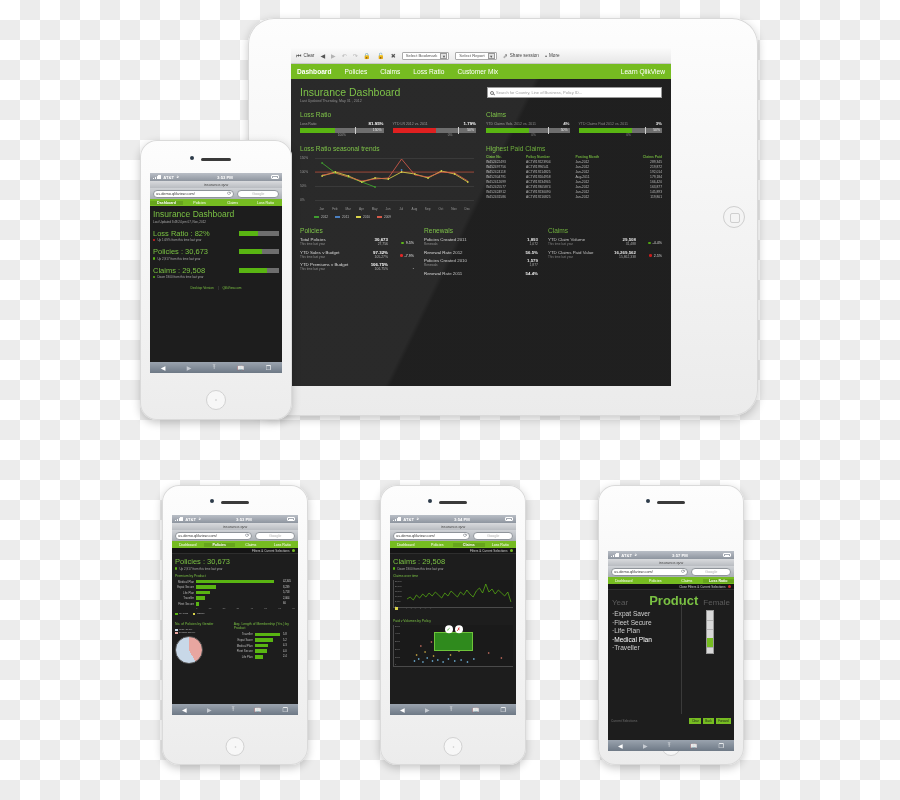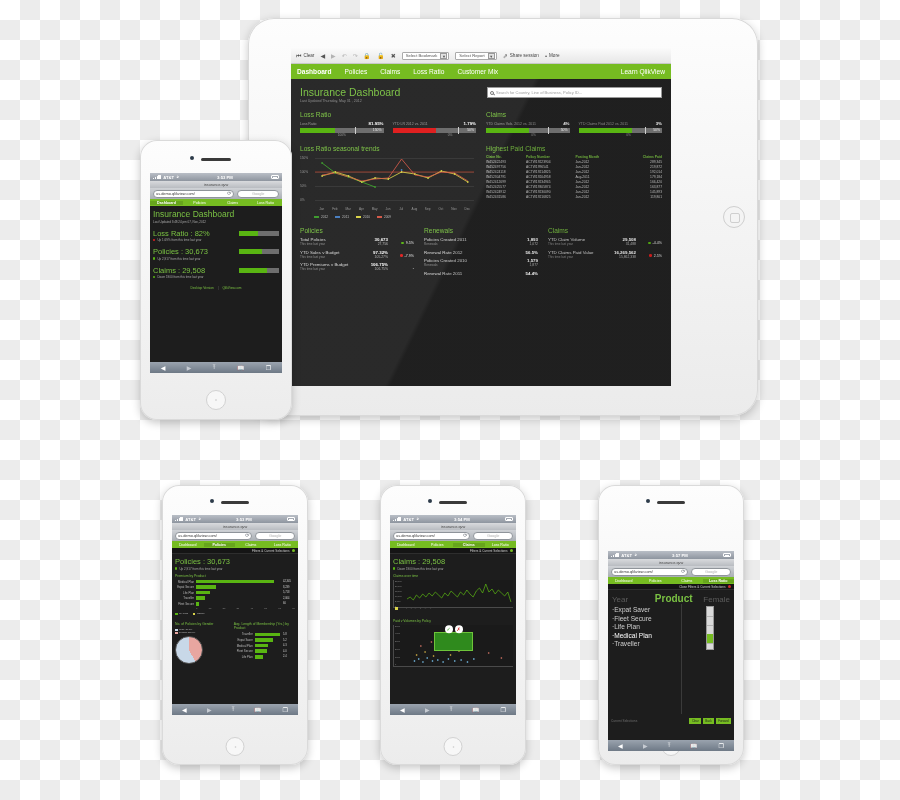--- a/index.html
+++ b/index.html
@@ -187,21 +187,21 @@
   .xtilt span{transform:rotate(-60deg);transform-origin:left top;white-space:nowrap;}
 
   .scatter{height:42px;position:relative;background:#1a1a1a;border-left:.6px solid #4a4a4a;border-bottom:.6px solid #4a4a4a;}
   .sel-rect{position:absolute;left:34%;top:18%;width:32%;height:46%;background:#2f8a1d;border:.6px solid #6ec43a;}
   .sel-btns{position:absolute;left:50%;top:14%;transform:translate(-50%,-60%);display:flex;gap:2px;}
   .sel-btns i{width:8px;height:8px;border-radius:50%;background:#fff;display:flex;align-items:center;
     justify-content:center;font-size:5px;font-style:normal;}
 
   .filt-tabs{display:flex;align-items:baseline;justify-content:space-between;padding:3px 4px 0;}
   .filt-tabs span{font-size:8px;color:#5c5c5c;}
-  .filt-tabs span.active{color:#7ac143;font-weight:bold;font-size:10px;padding-left:16px;}
+  .filt-tabs span.active{color:#7ac143;font-weight:bold;font-size:13px;padding-left:16px;}
   .filt-list{padding:2px 4px;position:relative;}
   .filt-list .it{font-size:6.6px;color:#cfcfcf;line-height:8.5px;}
   .filt-list .it.sel{color:#fff;}
   .filt-scroll{position:absolute;right:20px;top:2px;width:8px;height:44px;background:#d9d9d9;border:.6px solid #9a9a9a;}
   .filt-scroll i{position:absolute;left:0;right:0;height:9px;background:#76bc21;}
   .filt-scroll u{position:absolute;left:0;right:0;height:1px;background:#b3b3b3;text-decoration:none;}
   .cur-sel{position:absolute;left:0;right:0;bottom:11px;height:8px;display:flex;align-items:center;
     justify-content:space-between;padding:0 3px;font-size:3.2px;color:#6e6e6e;}
   .cur-sel .btns{display:flex;gap:2px;}
   .cur-sel .btns b{background:#76bc21;color:#1d1d1d;font-size:2.8px;padding:.8px 2.4px;font-weight:normal;}

